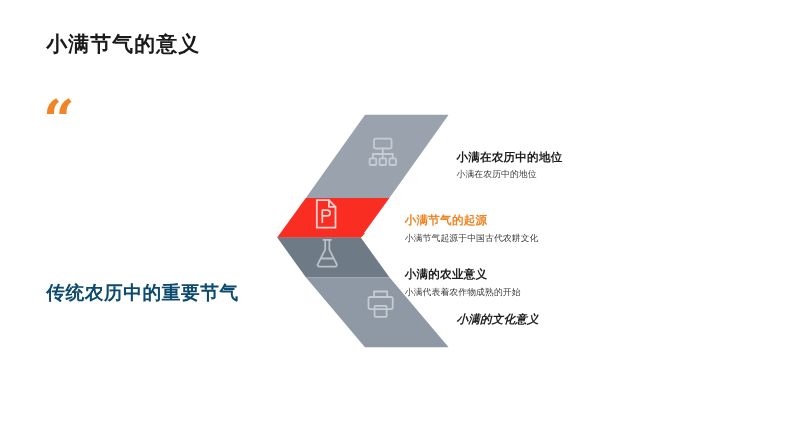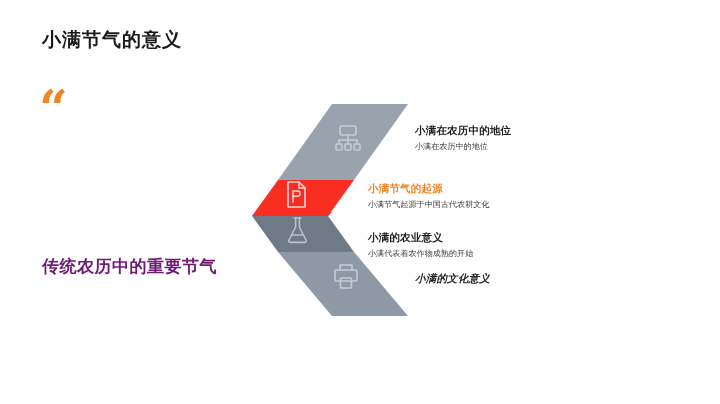--- a/index.html
+++ b/index.html
@@ -40,21 +40,21 @@
     color: #ef8524;
     font-family: "DejaVu Serif", serif;
     white-space: nowrap;
   }
   .subtitle {
     position: absolute;
     left: 42px;
     top: 255px;
     font-size: 17px;
     font-weight: bold;
-    color: #701a75;
+    color: #0c4a6e;
     letter-spacing: 0.5px;
     white-space: nowrap;
   }
 
   
   .chevron-wrap {
     position: absolute;
     left: 248px;
     top: 104px;
     width: 160px;
@@ -63,21 +63,21 @@
   .chevron-svg {
     display: block;
     width: 160px;
     height: 212px;
   }
 
   
   .items {
     position: absolute;
     left: 0;
-    top: 4px;
+    top: 16px;
     width: 720px;
     height: 303px;
     pointer-events: none;
   }
   .item {
     position: absolute;
     pointer-events: auto;
   }
   .item-heading {
     font-size: 10.5px;

